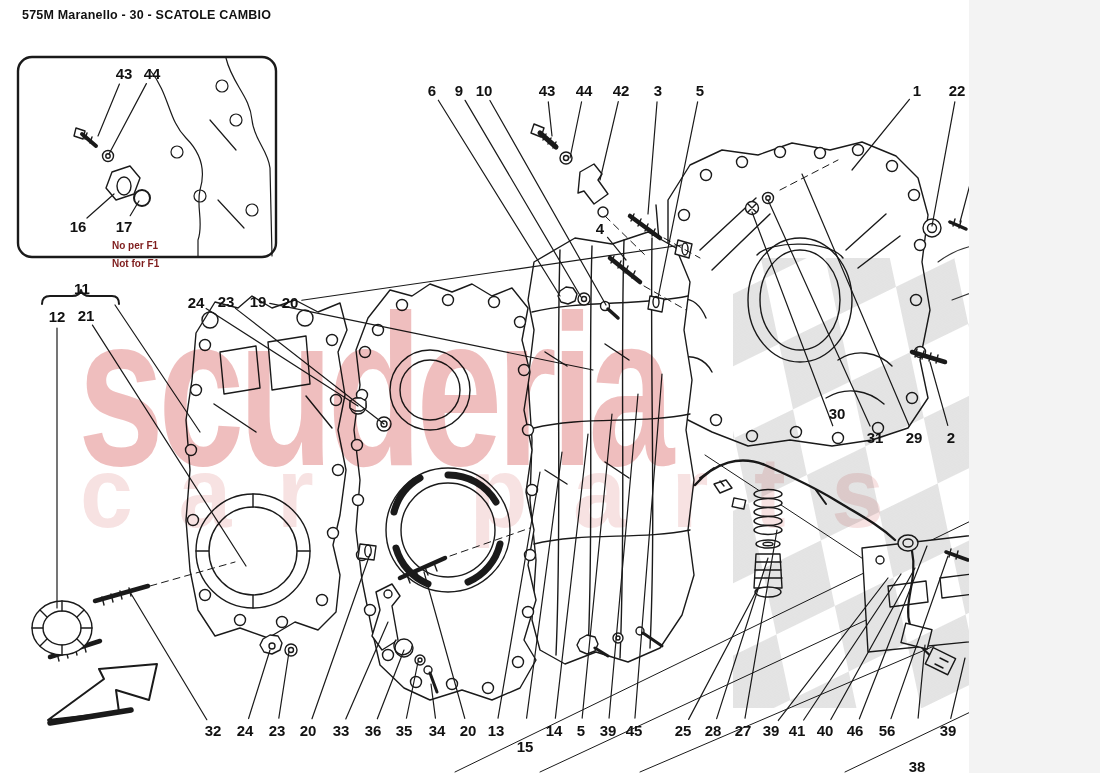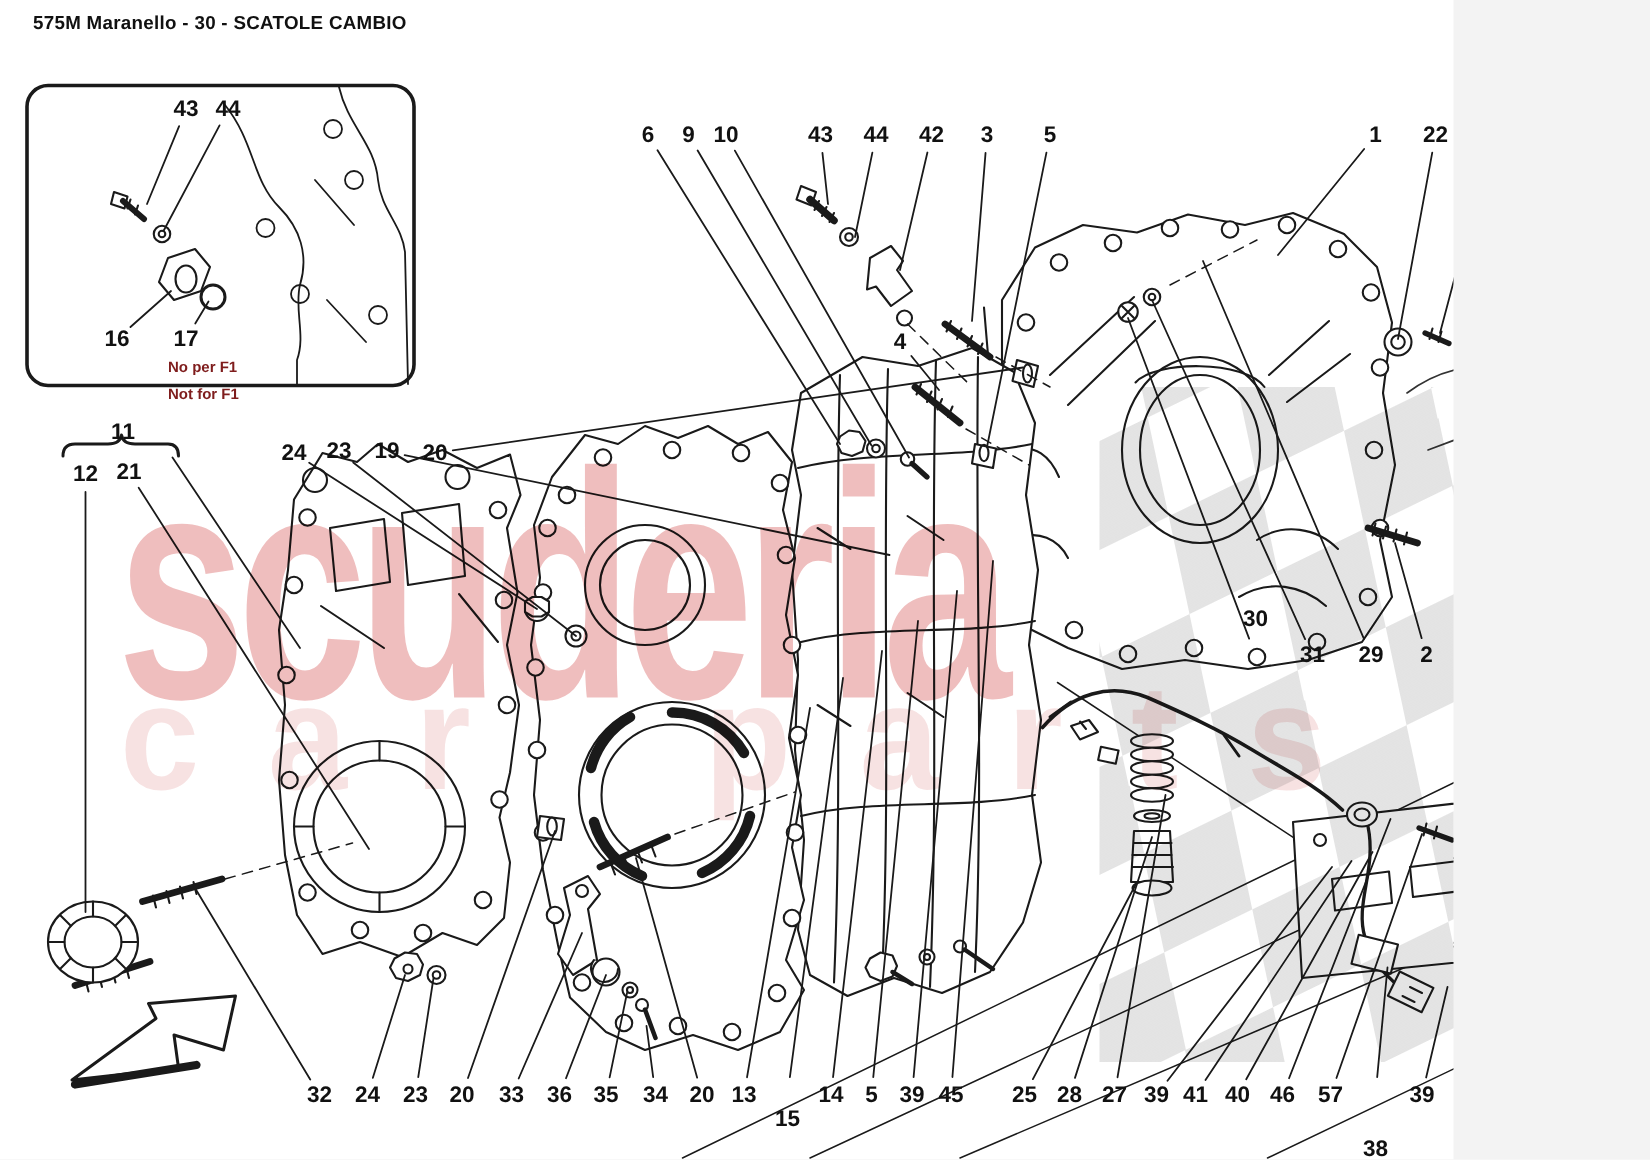--- a/index.html
+++ b/index.html
@@ -423,21 +423,21 @@
       <div class="callout" style="left: 581px; top: 730px;">5</div>
       <div class="callout" style="left: 608px; top: 730px;">39</div>
       <div class="callout" style="left: 634px; top: 730px; text-align: center;">45</div>
       <div class="callout" style="left: 683px; top: 730px;">25</div>
       <div class="callout" style="left: 713px; top: 730px;">28</div>
       <div class="callout" style="left: 743px; top: 730px;">27</div>
       <div class="callout" style="left: 771px; top: 730px;">39</div>
       <div class="callout" style="left: 797px; top: 730px;">41</div>
       <div class="callout" style="left: 825px; top: 730px;">40</div>
       <div class="callout" style="left: 855px; top: 730px;">46</div>
-      <div class="callout" style="left: 887px; top: 730px;">57</div>
+      <div class="callout" style="left: 887px; top: 730px;">56</div>
       <div class="callout" style="left: 917px; top: 766px;">38</div>
       <div class="callout" style="left: 948px; top: 730px;">39</div>
       <div class="callout" style="left: 124px; top: 73px;">43</div>
       <div class="callout" style="left: 152px; top: 73px;">44</div>
       <div class="callout" style="left: 78px; top: 226px;">16</div>
       <div class="callout" style="left: 124px; top: 226px;">17</div>
       <div class="callout" style="left: 82px; top: 288px;">11</div>
     </div>
 
 </div>

